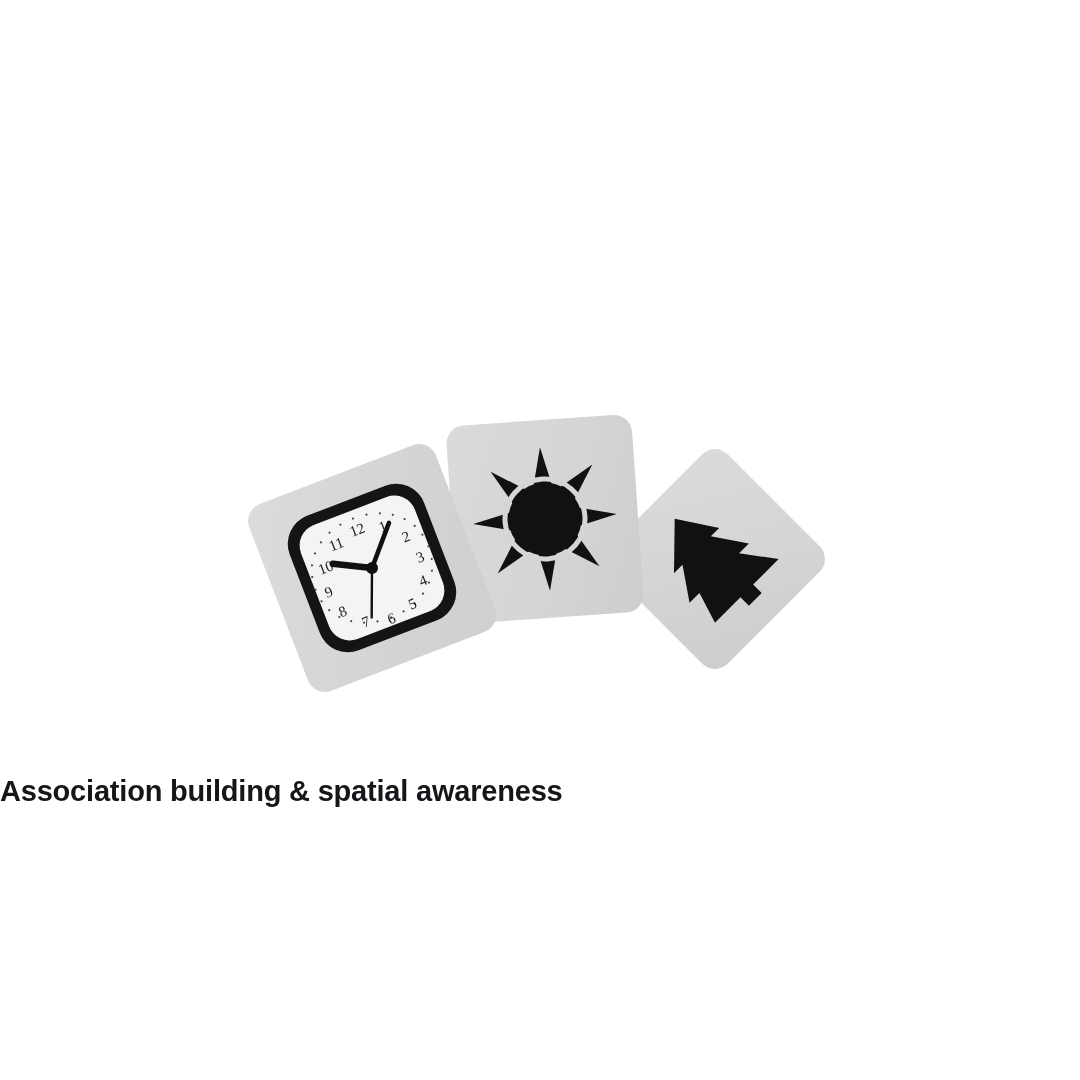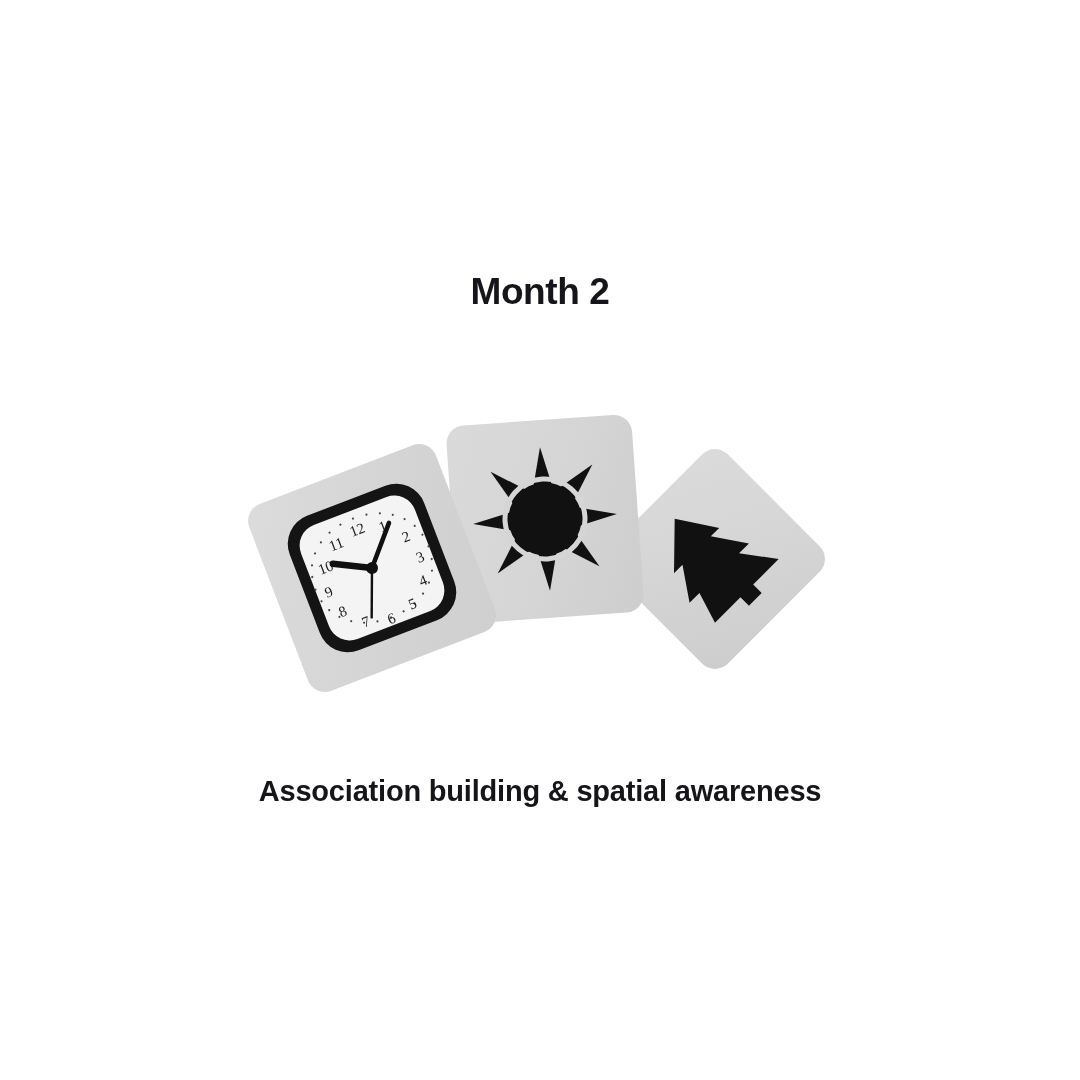--- a/index.html
+++ b/index.html
@@ -36,21 +36,20 @@
     color: #16161a;
     line-height: 1.1;
   }
 
   
   .caption {
     position: absolute;
     left: 0;
     top: 774px;
     width: 1080px;
-    text-align: center;
     font-size: 29px;
     font-weight: 700;
     letter-spacing: -0.2px;
     color: #16161a;
     line-height: 1.2;
   }
 
   
   .cards-stage {
     position: absolute;
@@ -108,21 +107,20 @@
   .art-svg { display: block; }
 
   
   .tree-art { transform: rotate(-90deg); }
 </style>
 </head>
 <body style="background: rgb(255, 255, 255);">
 
 <div class="slide">
 
-  <div class="title" style="color: rgb(22, 22, 26);">Month 2</div>
 
   <div class="cards-stage">
 
     <div class="card card-clock" style="transform: rotate(-21deg);">
       <div class="card-art">
         <svg class="art-svg" width="156" height="156" viewBox="0 0 156 156">
 
           <rect x="6" y="6" width="144" height="144" rx="30" ry="30" fill="#141414"></rect>
 
           <rect x="17" y="17" width="122" height="122" rx="22" ry="22" fill="#f4f4f4"></rect>

